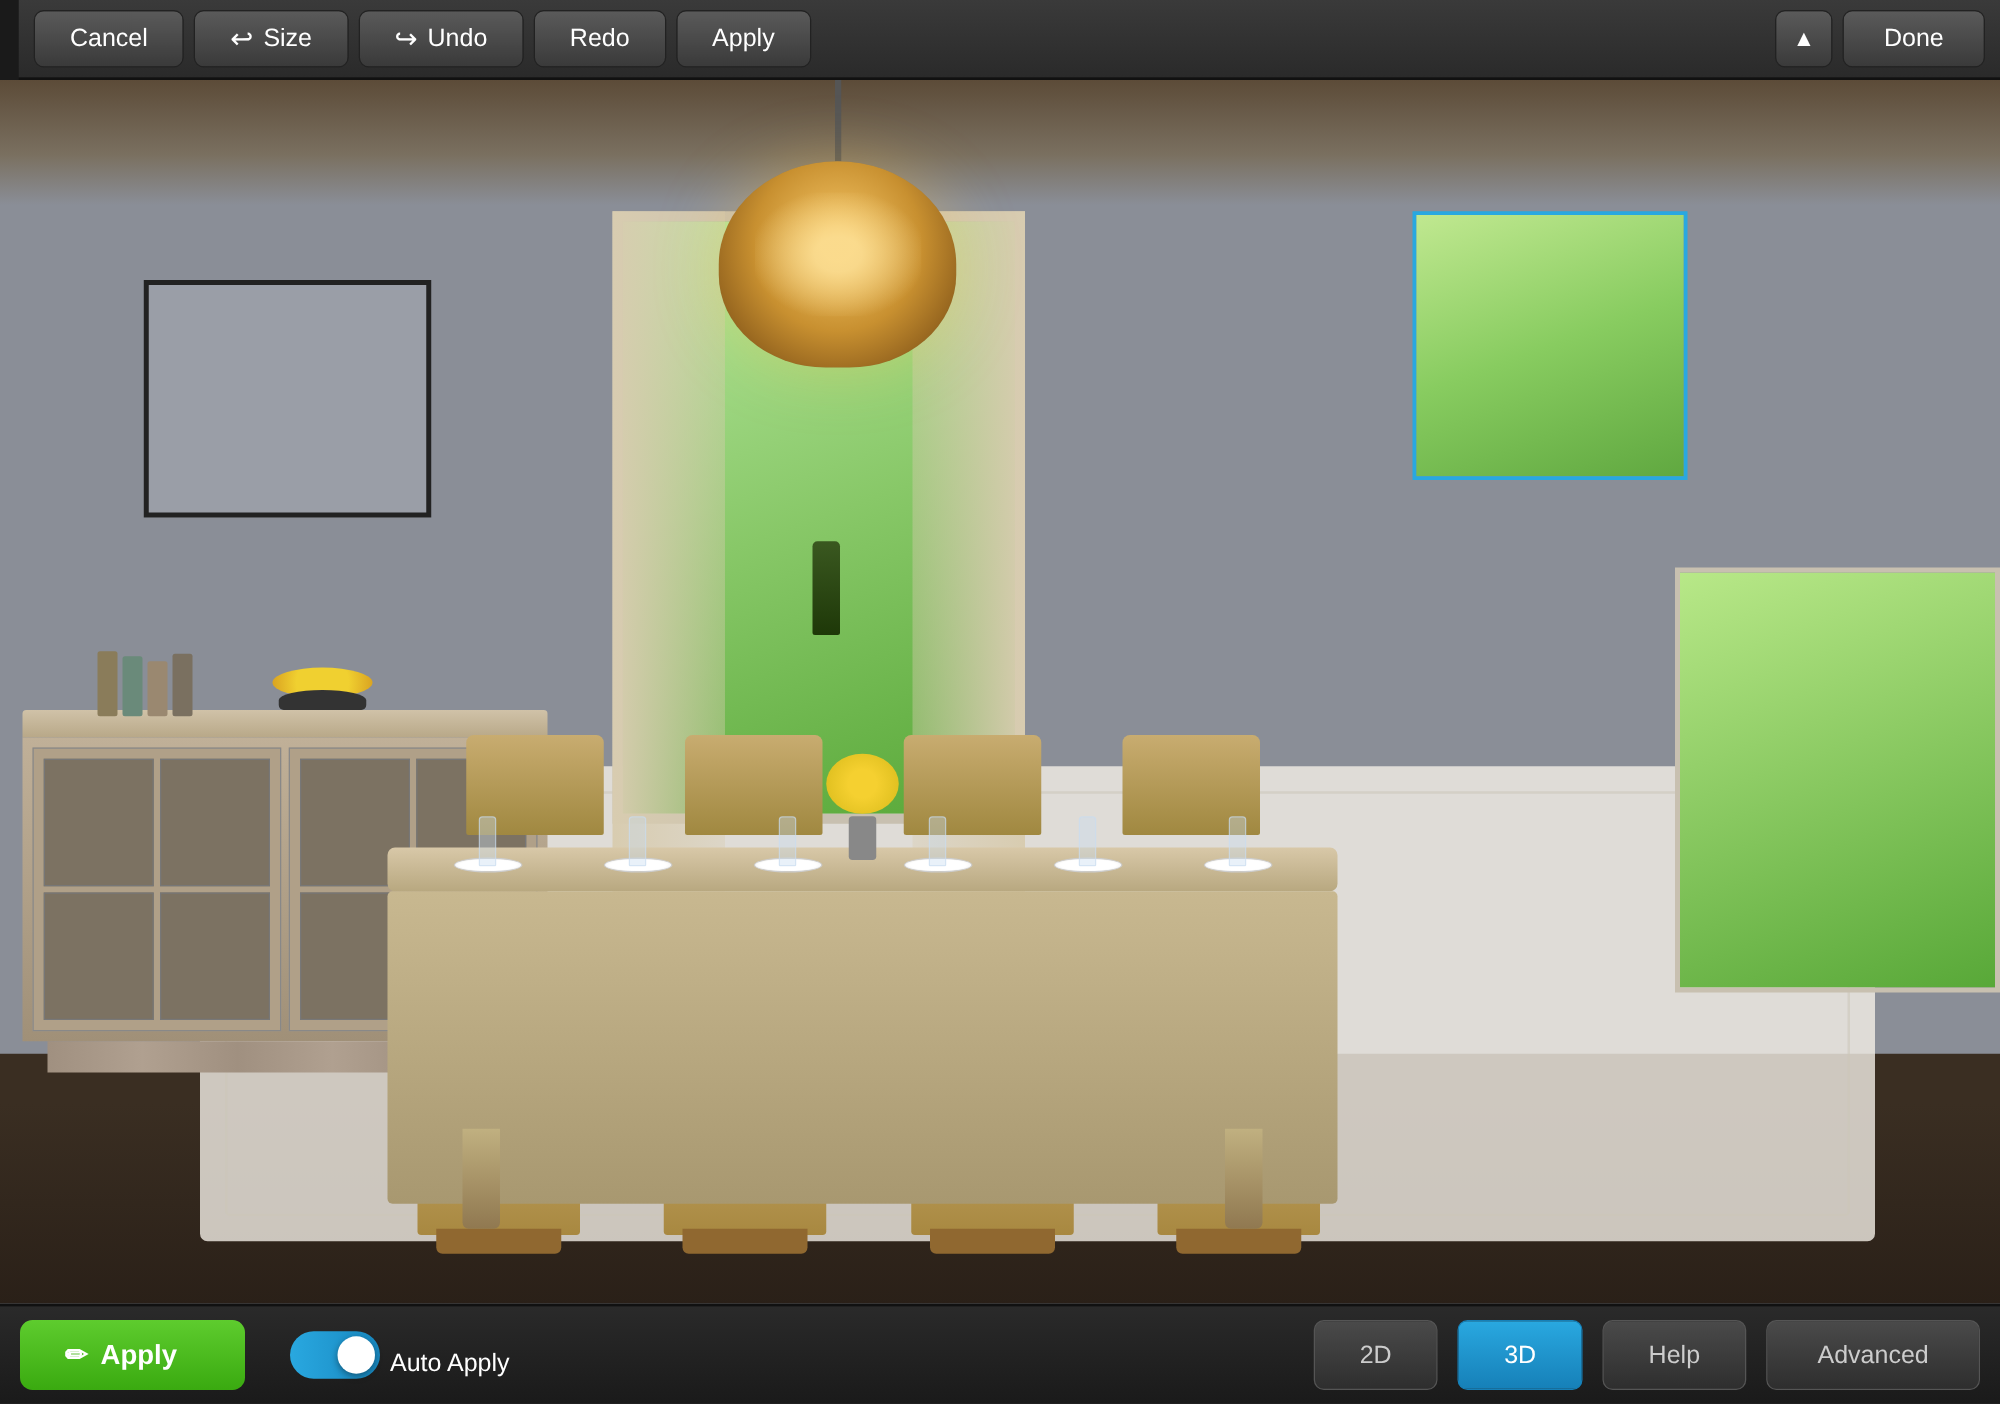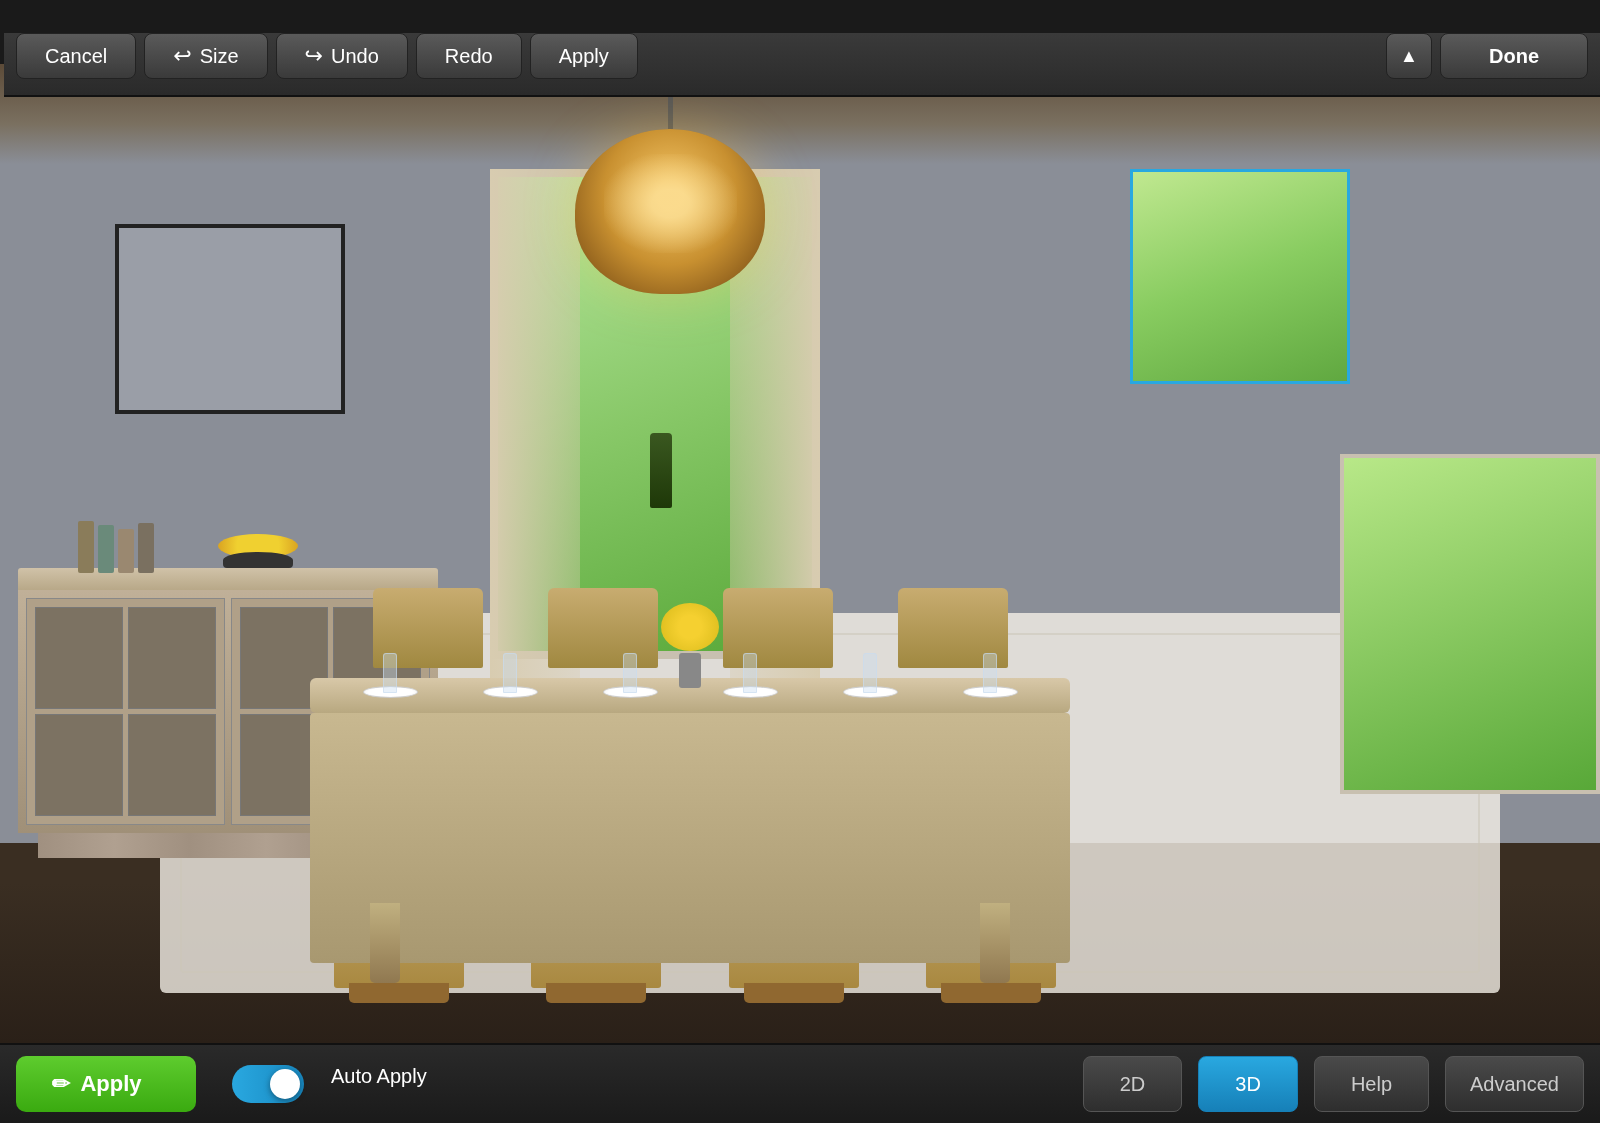--- a/index.html
+++ b/index.html
@@ -8,30 +8,29 @@
       height: 1123px;
       overflow: hidden;
       font-family: 'Arial', sans-serif;
       background: #1a1a1a;
       position: relative;
     }
 
     
     #toolbar {
       position: absolute;
-      top: 0; left: 4px; right: 0;
+      top: 0; left: 15px; right: 0;
       height: 64px;
       background: linear-gradient(180deg, #3a3a3a 0%, #2a2a2a 100%);
       border-bottom: 2px solid #111;
       display: flex;
-      align-items: flex-start;
+      align-items: center;
       padding: 0 12px;
       gap: 8px;
       z-index: 100;
-      margin-top: 33px;
     }
 
     .toolbar-btn {
       background: linear-gradient(180deg, #5a5a5a 0%, #3a3a3a 100%);
       border: 1px solid #222;
       border-radius: 8px;
       color: #fff;
       font-size: 20px;
       font-weight: 500;
       padding: 8px 28px;
@@ -58,22 +57,22 @@
       align-items: center;
       justify-content: center;
     }
 
     .done-btn {
       background: linear-gradient(180deg, #5a5a5a 0%, #3a3a3a 100%);
       border: 1px solid #222;
       border-radius: 8px;
       color: #fff;
       font-size: 20px;
-      font-weight: 700;
-      padding: 8px 48px;
+      font-weight: 400;
+      padding: 8px 32px;
       cursor: pointer;
       height: 46px;
       display: flex;
       align-items: center;
     }
 
     
     #scene {
       position: absolute;
       top: 64px;
@@ -148,22 +147,22 @@
       height: 56px;
       display: flex;
       align-items: center;
       gap: 10px;
       min-width: 180px;
     }
 
     
     .toggle-container {
       display: flex;
-      align-items: flex-start;
-      gap: 27px;
+      align-items: flex-end;
+      gap: 8px;
       margin-left: 20px;
     }
     .toggle-switch {
       width: 72px;
       height: 38px;
       background: linear-gradient(90deg, #29a8e0 0%, #1888c0 100%);
       border-radius: 19px;
       position: relative;
       cursor: pointer;
     }
@@ -206,21 +205,21 @@
       border-color: #1680b8;
     }
 
     .advanced-btn {
       background: linear-gradient(180deg, #4a4a4a 0%, #2e2e2e 100%);
       border: 1px solid #555;
       border-radius: 8px;
       color: #ccc;
       font-size: 20px;
       font-weight: 500;
-      padding: 10px 24px;
+      padding: 10px 40px;
       cursor: pointer;
       height: 56px;
       display: flex;
       align-items: center;
     }
 
     
     #room-scene {
       width: 100%;
       height: 100%;

